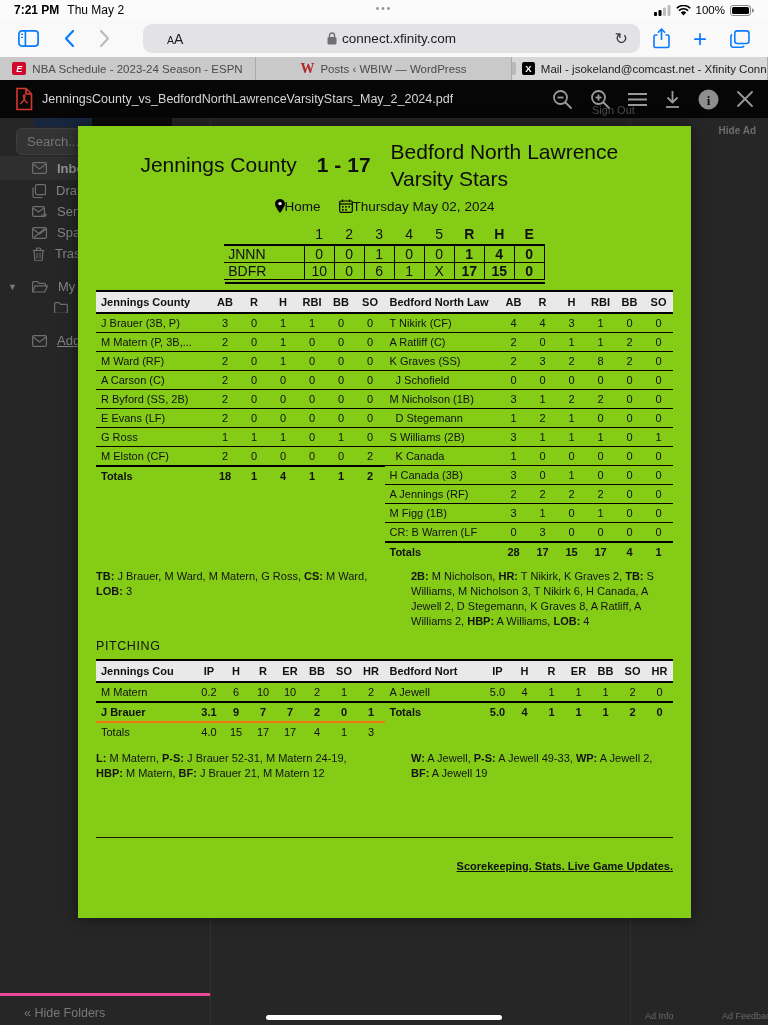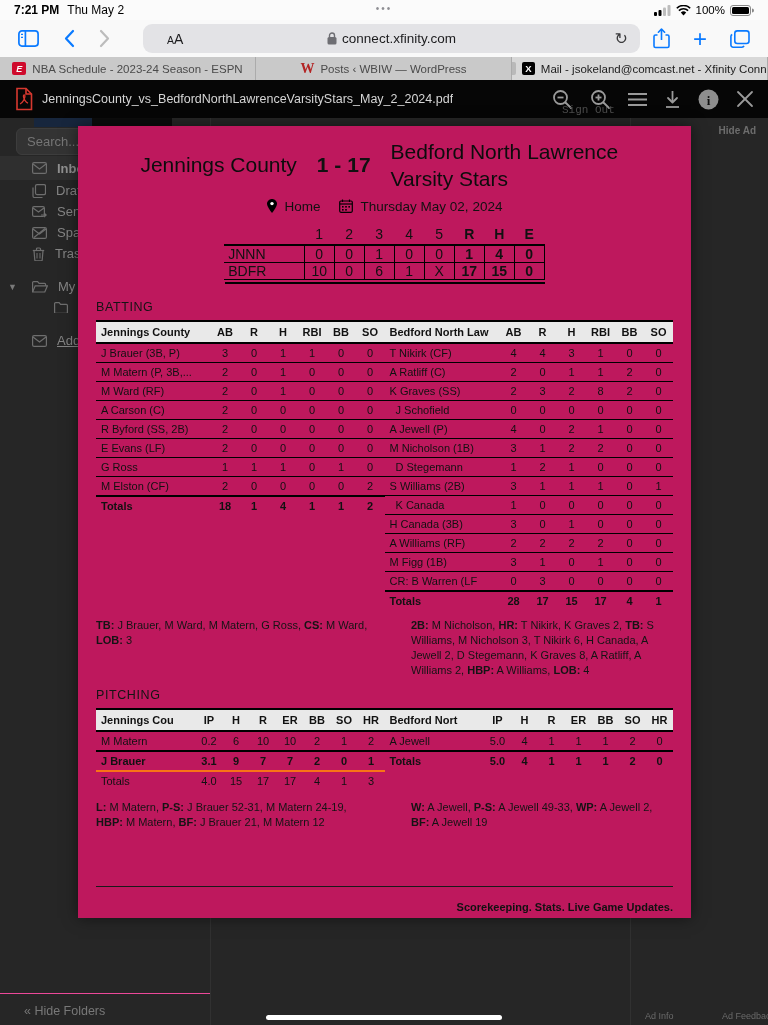--- a/index.html
+++ b/index.html
@@ -48,47 +48,47 @@
     display:flex; align-items:center; }
   .pdf-name { color:#d6d6d6; font-size:12.5px; margin-left:8px; max-width:430px; overflow:hidden; white-space:nowrap; }
   .pdf-file-ic { margin-left:14px; flex:none; }
   .pdf-icons { position:absolute; right:0; display:flex; align-items:center; gap:17px; padding-right:14px; }
 
   
   .backdrop { position:absolute; top:118px; left:0; width:768px; height:907px; background:#262626; }
   .v-div { position:absolute; top:0; bottom:0; width:1px; background:#313131; }
   .hdr-strip-blue { position:absolute; left:34px; top:0; width:58px; height:9px; background:#17263d; }
   .hdr-strip-dark { position:absolute; left:92px; top:0; width:80px; height:9px; background:#0c0c0c; }
-  .signout { position:absolute; left:562px; top:-14px; color:#4c4c4c; font-size:11px;font-family:Liberation Mono, monospace; }
+  .signout { position:absolute; left:592px; top:-14px; color:#4c4c4c; font-size:11px; }
   .hide-ad { position:absolute; right:12px; top:7px; color:#6d6d6d; font-size:10px; font-weight:bold; }
   .search-box { position:absolute; left:16px; top:10px; width:186px; height:27px; background:#333; border:1px solid #3d3d3d;
     border-radius:6px; color:#777; font-size:13px; padding:0 10px; font-family:"Liberation Sans",sans-serif; }
   .folder-list { position:absolute; left:0; top:38px; width:210px; color:#848484; font-size:13px; }
   .f-row { position:relative; height:21px; display:flex; align-items:center; gap:10px; padding-left:32px; margin-bottom:0; }
   .f-row.sel { background:#2f2f2f; height:24px; font-weight:bold; color:#909090; }
   .f-row .lbl { white-space:nowrap; }
   .caret { position:absolute; left:8px; color:#7a7a7a; font-size:9px; }
   .sub { padding-left:54px; }
   .addlink { text-decoration:underline; }
   .gap1 { height:12px; } .gap2 { height:12px; }
-  .sidebar-foot { position:absolute; left:0; top:875px; width:210px; border-top:1px solid #ec4899; padding:10px 0 0 24px;
+  .sidebar-foot { position:absolute; left:0; top:875px; width:210px; border-top:3px solid #ec4899; padding:10px 0 0 24px;
     color:#787878; font-size:12.5px; }
   .ad-info { position:absolute; left:645px; top:893px; color:#6a6a6a; font-size:9px; }
   .ad-fb { position:absolute; left:722px; top:893px; width:46px; overflow:hidden; color:#6a6a6a; font-size:9px; white-space:nowrap; }
   .home-indicator { position:absolute; left:266px; top:897px; width:236px; height:5px; border-radius:3px; background:#fff; }
 
   
-  .pdf-page { position:absolute; left:78px; top:126px; width:613px; height:792px; background:#be185d;
+  .pdf-page { position:absolute; left:78px; top:126px; width:613px; height:792px; background:#84cc16;
     box-shadow:0 0 14px rgba(0,0,0,.5); color:#111; padding:0 18px; }
   .hdr-row { margin-top:12px; display:flex; justify-content:center; align-items:center; gap:20px; }
   .team-title { font-size:21px; color:#0c0c0c; }
   .big-score { font-size:21px; font-weight:bold; white-space:nowrap; }
   .home-title { width:238px; line-height:1.3; }
   .meta-row { margin-top:6px; display:flex; justify-content:center; align-items:center; gap:18px; font-size:13.5px; }
-  .meta-item { display:flex; gap:8px; }
+  .meta-item { display:flex; gap:0; }
 
   table.linescore { border-collapse:collapse; margin:10px auto 0; font-size:14px; }
   .linescore th { font-weight:normal; width:30px; height:21px; text-align:center; }
   .linescore th.b, .linescore td.b { font-weight:bold; }
   .linescore th.team, .linescore td.team { width:80px; text-align:left; padding-left:4px; }
   .linescore td { width:30px; height:14px; text-align:center; border:1px solid #000;margin-left:39px; }
   .linescore td.team { border-left:none; }
   .linescore tbody tr:first-child td { border-top:2px solid #000; }
   .ls-underline { width:320px; margin:2px auto 0; border-top:2px solid #000; }
 
@@ -106,21 +106,21 @@
   .stat.c6 th:not(.name), .stat.c6 td:not(.name) { width:29px; }
   .stat.c7 th:not(.name), .stat.c7 td:not(.name) { width:27px; }
   .stat tr.totals td { border-top:2px solid #000; border-bottom:none; }
   .stat tr.boldrow td { font-weight:bold; }
   .stat tr.hvy td { border-top:2px solid #000; border-bottom:2px solid #f97316; }
 
   .notes { margin-top:8px; display:flex; justify-content:space-between; font-size:11px; line-height:15px; }
   .note { color:#141414; }
 
   .foot-rule { margin-top:56px; border-top:1px solid #1a1a1a; }
-  .foot-text { margin-top:14px; text-align:right; font-size:11px; font-weight:bold; }
+  .foot-text { margin-top:22px; text-align:right; font-size:11px; font-weight:bold;text-decoration:underline; }
 
   svg { display:block; }
 </style>
 </head>
 <body>
 
 <div id="screen">
 
   <div class="status-bar">
     <div class="sb-left">
@@ -443,21 +443,20 @@
             <td>1</td>
             <td>X</td>
             <td class="b">17</td>
             <td class="b">15</td>
             <td class="b">0</td>
           </tr>
         </tbody>
       </table>
     <div class="ls-underline"></div>
 
-    <div class="section-label">BATTING</div>
     <div class="cols">
       <table class="stat c6 col-a">
           <thead>
             <tr>
               <th class="name">Jennings County</th>
               <th>AB</th>
               <th>R</th>
               <th>H</th>
               <th>RBI</th>
               <th>BB</th>
@@ -591,29 +590,20 @@
             <tr class="">
               <td class="name indent">J Schofield</td>
               <td>0</td>
               <td>0</td>
               <td>0</td>
               <td>0</td>
               <td>0</td>
               <td>0</td>
             </tr>
             <tr class="">
-              <td class="name">A Jewell (P)</td>
-              <td>4</td>
-              <td>0</td>
-              <td>2</td>
-              <td>1</td>
-              <td>0</td>
-              <td>0</td>
-            </tr>
-            <tr class="">
               <td class="name">M Nicholson (1B)</td>
               <td>3</td>
               <td>1</td>
               <td>2</td>
               <td>2</td>
               <td>0</td>
               <td>0</td>
             </tr>
             <tr class="">
               <td class="name indent">D Stegemann</td>
@@ -645,21 +635,21 @@
             <tr class="">
               <td class="name">H Canada (3B)</td>
               <td>3</td>
               <td>0</td>
               <td>1</td>
               <td>0</td>
               <td>0</td>
               <td>0</td>
             </tr>
             <tr class="">
-              <td class="name">A Williams (RF)</td>
+              <td class="name">A Jennings (RF)</td>
               <td>2</td>
               <td>2</td>
               <td>2</td>
               <td>2</td>
               <td>0</td>
               <td>0</td>
             </tr>
             <tr class="">
               <td class="name">M Figg (1B)</td>
               <td>3</td>

